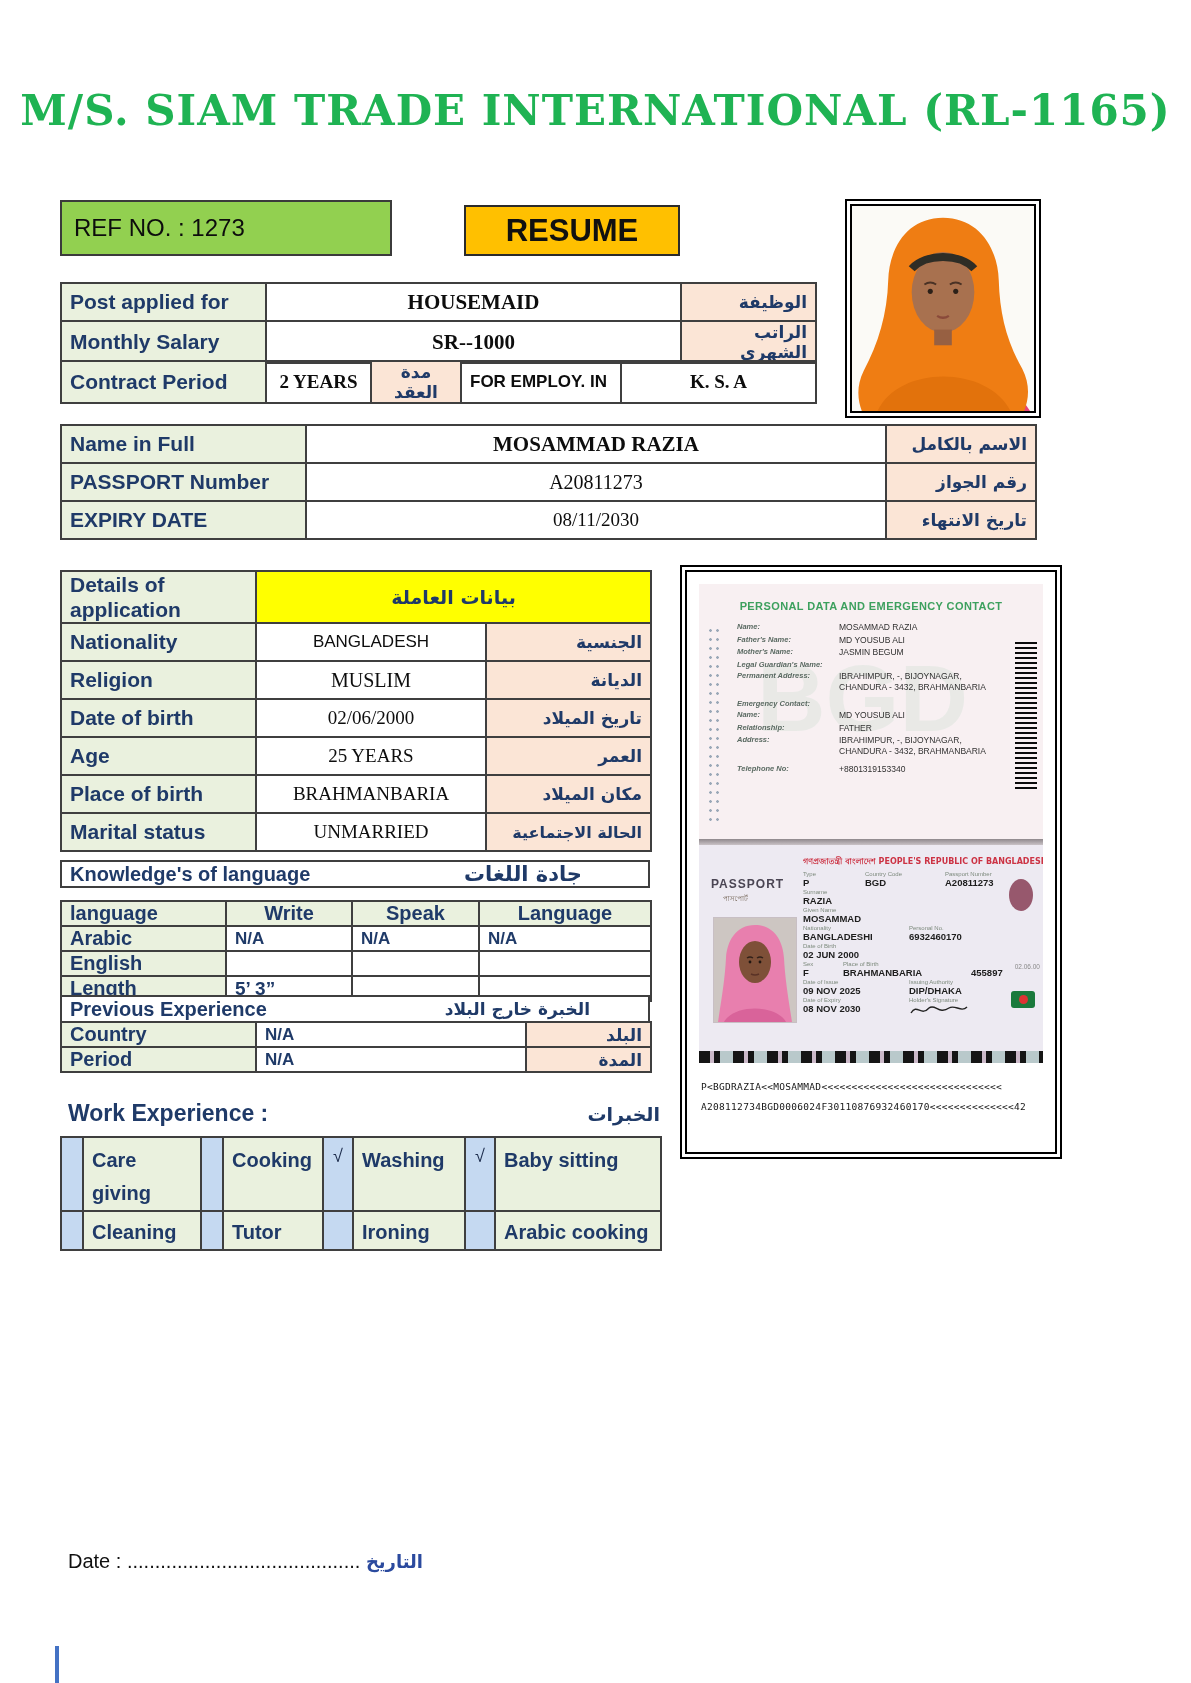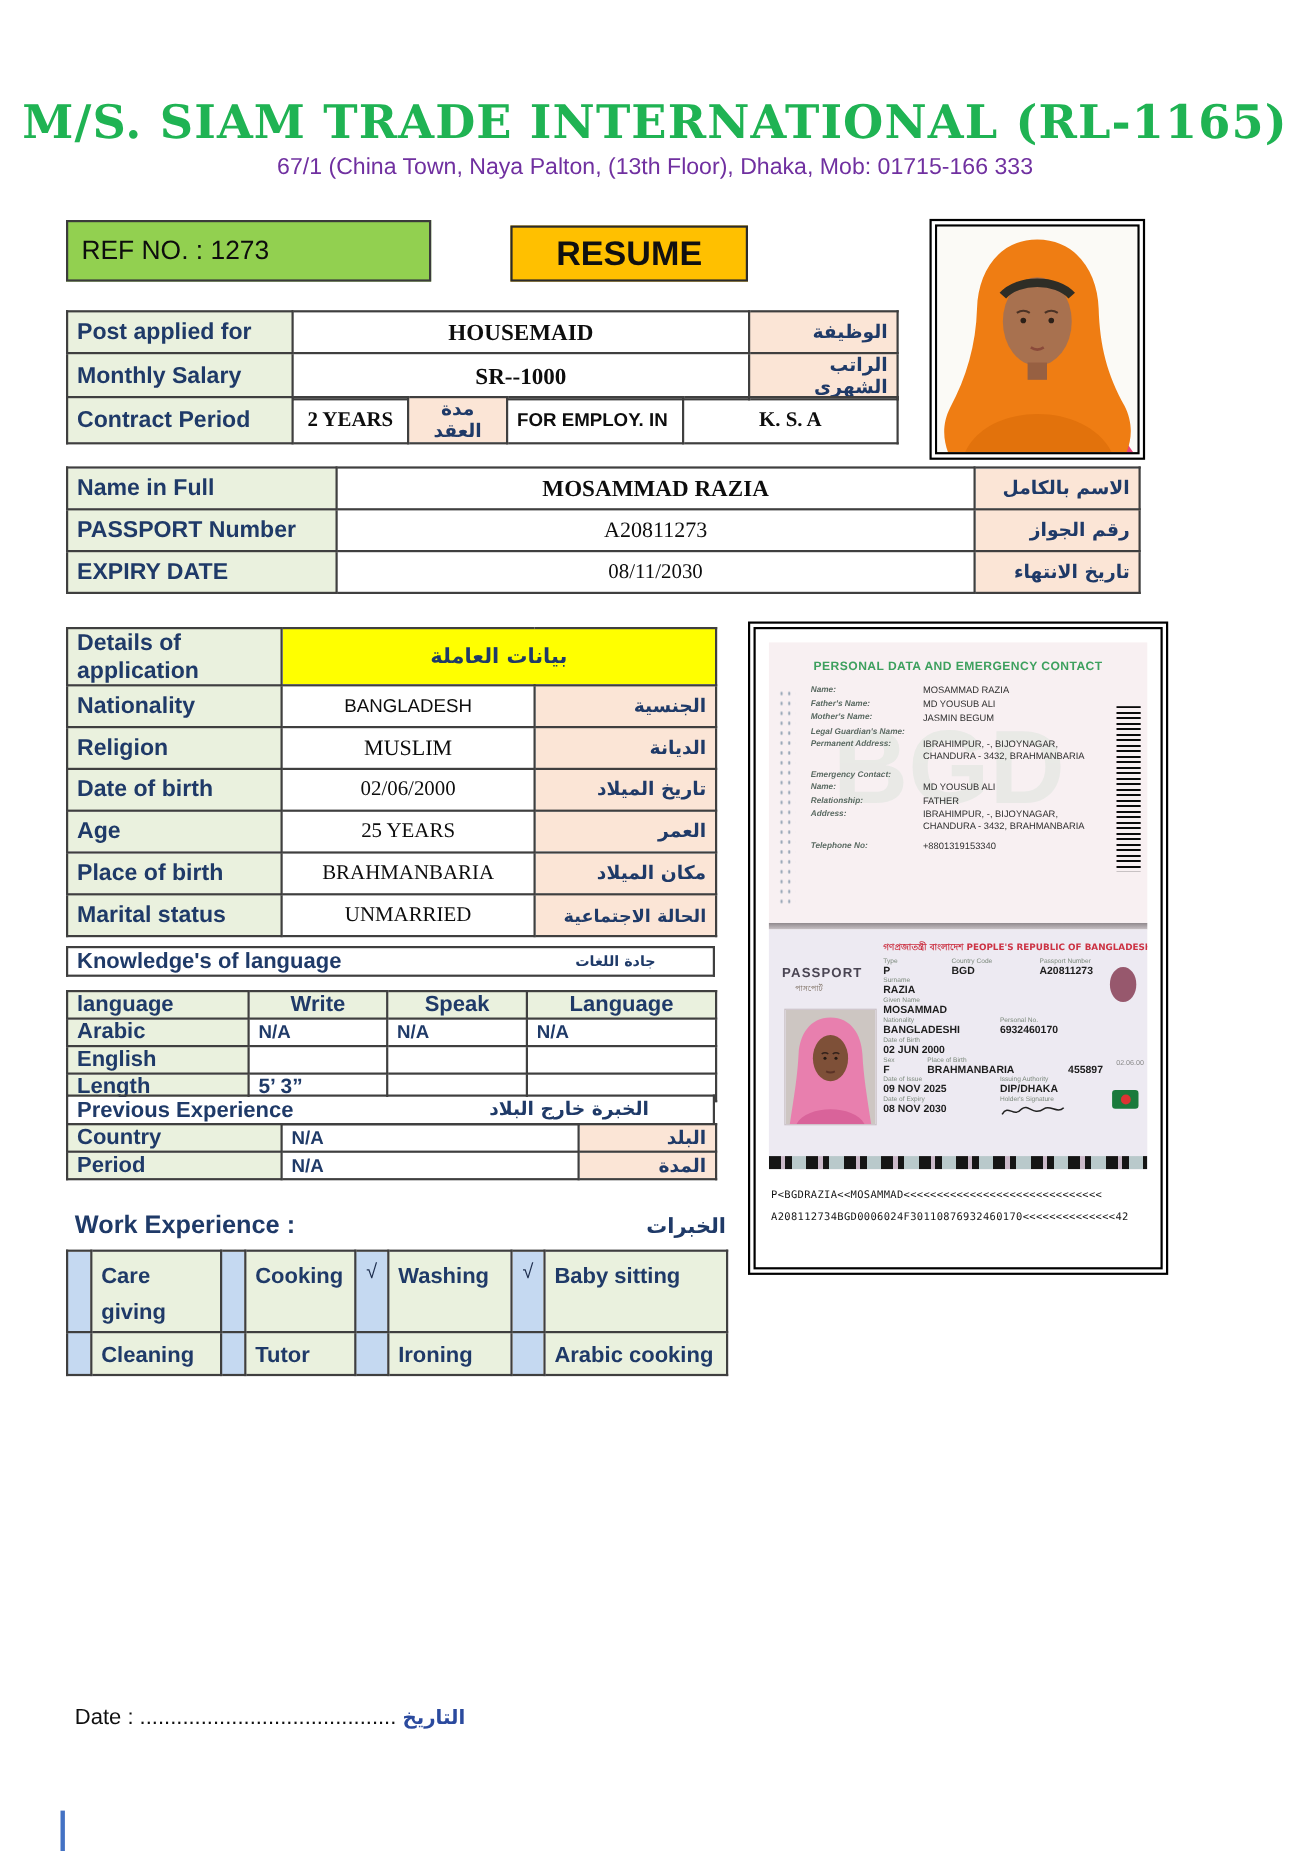--- a/index.html
+++ b/index.html
@@ -90,21 +90,20 @@
   .date-line{position:absolute;left:68px;top:1550px;font-size:20px;color:#101010;}
   .date-line .arx{color:#2b4a9e;font-weight:bold;font-size:18px;font-family:"DejaVu Sans",sans-serif;}
   .page-mark{position:absolute;left:55px;top:1646px;width:4px;height:37px;background:#4472C4;}
 </style>
 </head>
 <body>
 
 <div class="page">
 
   <div class="agency-title">M/S. SIAM TRADE INTERNATIONAL (RL-1165)</div>
-  <div class="agency-address">67/1 (China Town, Naya Palton, (13th Floor), Dhaka,  Mob: 01715-166 333</div>
 
   <div class="ref-box">REF NO. : 1273</div>
   <div class="resume-box">RESUME</div>
 
   <div class="photo-frame">
     <div class="photo-inner">
       <svg viewBox="0 0 186 209" preserveAspectRatio="none">
         <rect width="186" height="209" fill="#fbfaf6"></rect>
         <path fill="#e8437a" d="M18 209 C40 156 146 156 170 209 Z"></path>
         <path fill="#e8437a" d="M126 128 L182 209 L108 209 Z"></path>
@@ -229,21 +228,21 @@
     </tr>
   </tbody>
     </table>
 
   <table class="doc" style="left:60px;top:860px;width:590px;">
     <tbody>
         <tr style="height:26px;">
       <td style="background:#fff;">
         <div class="flexcell">
           <span style="font-weight:bold;font-size:20px;color:#1F3A68;">Knowledge's of language</span>
-          <span class="ar-plain" style="font-size:13px;margin-right:44px;">جادة اللغات</span>
+          <span class="ar-plain" style="font-size:21px;margin-right:58px;">جادة اللغات</span>
         </div>
       </td>
     </tr>
   </tbody>
     </table>
 
   <table class="doc" style="left:60px;top:900px;width:590px;">
     <colgroup>
         <col style="width:165px">
         <col style="width:126px">

